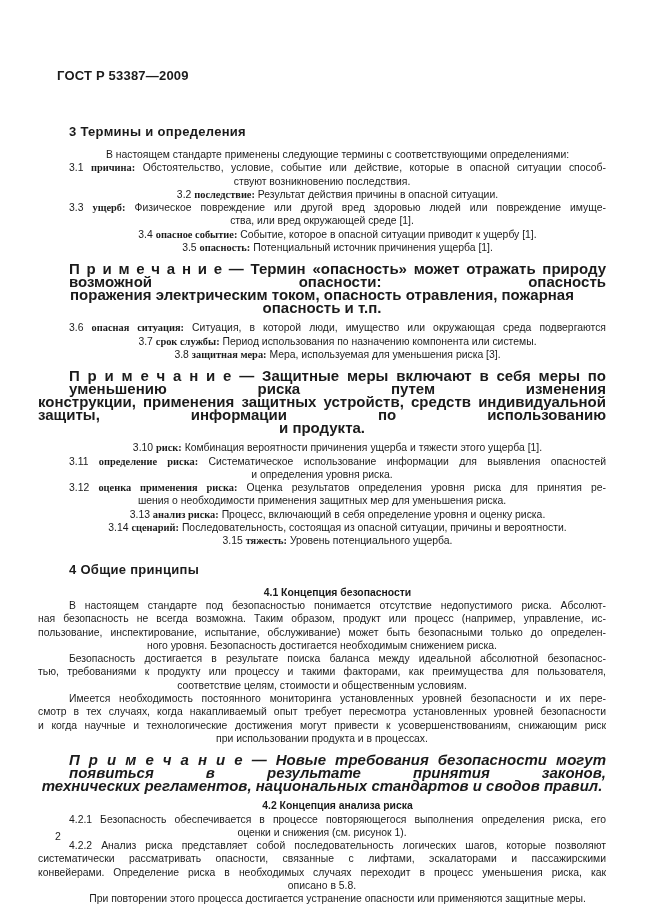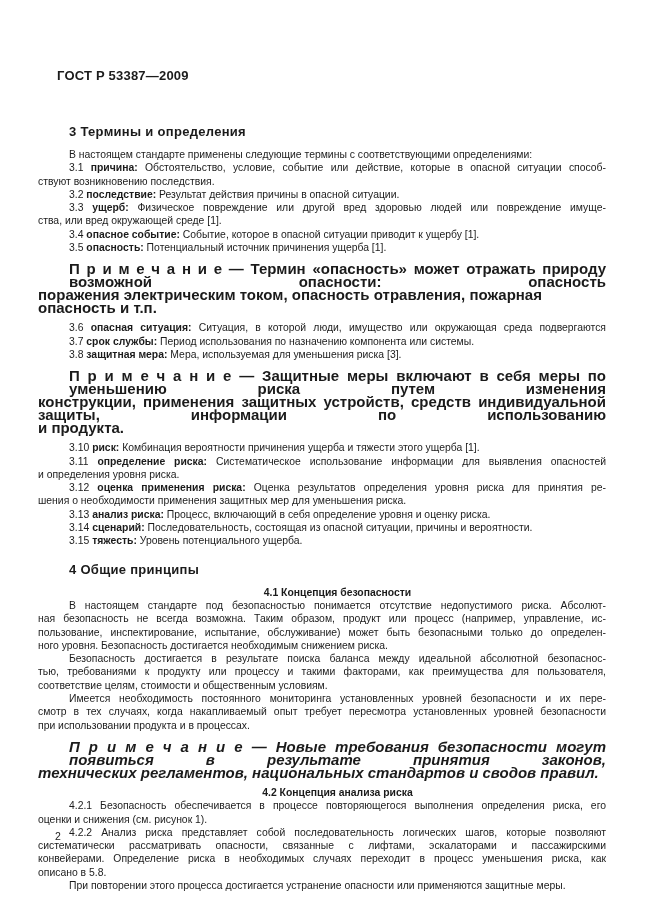--- a/index.html
+++ b/index.html
@@ -46,24 +46,24 @@
     text-align: center;
   }
   .para { margin: 0; }
   .note {
     font-size: 15px;
     line-height: 13px;
     margin: 8px 0 7px 0;
     font-weight: bold;
   }
   .note.italic { font-style: italic; }
-  .line { text-align: left; }
+  .line { text-align: center; }
   .line.ind { padding-left: 31px; }
   .line.j { text-align: justify; text-align-last: justify; }
-  .b { font-weight: bold; }
+  .b { font-weight: bold; font-family: Liberation Serif, serif; }
   .page-number {
     position: absolute;
     left: 55px; top: 830px;
     font-size: 10.5px;
   }
 </style>
 </head>
 <body>
 
 <div class="page">
@@ -137,20 +137,21 @@
         <div class="line"><span>ного уровня. Безопасность достигается необходимым снижением риска.</span></div>
       </div>
       <div class="para">
         <div class="line ind j"><span>Безопасность достигается в результате поиска баланса между идеальной абсолютной безопаснос-</span></div>
         <div class="line j"><span>тью, требованиями к продукту или процессу и такими факторами, как преимущества для пользователя,</span></div>
         <div class="line"><span>соответствие целям, стоимости и общественным условиям.</span></div>
       </div>
       <div class="para">
         <div class="line ind j"><span>Имеется необходимость постоянного мониторинга установленных уровней безопасности и их пере-</span></div>
         <div class="line j"><span>смотр в тех случаях, когда накапливаемый опыт требует пересмотра установленных уровней безопасности</span></div>
+        <div class="line j"><span>и когда научные и технологические достижения могут привести к усовершенствованиям, снижающим риск</span></div>
         <div class="line"><span>при использовании продукта и в процессах.</span></div>
       </div>
       <div class="note italic">
         <div class="line ind j"><span>П р и м е ч а н и е — Новые требования безопасности могут появиться в результате принятия законов,</span></div>
         <div class="line"><span>технических регламентов, национальных стандартов и сводов правил.</span></div>
       </div>
       <div class="h2">4.2 Концепция анализа риска</div>
       <div class="para">
         <div class="line ind j"><span>4.2.1 Безопасность обеспечивается в процессе повторяющегося выполнения определения риска, его</span></div>
         <div class="line"><span>оценки и снижения (см. рисунок 1).</span></div>

